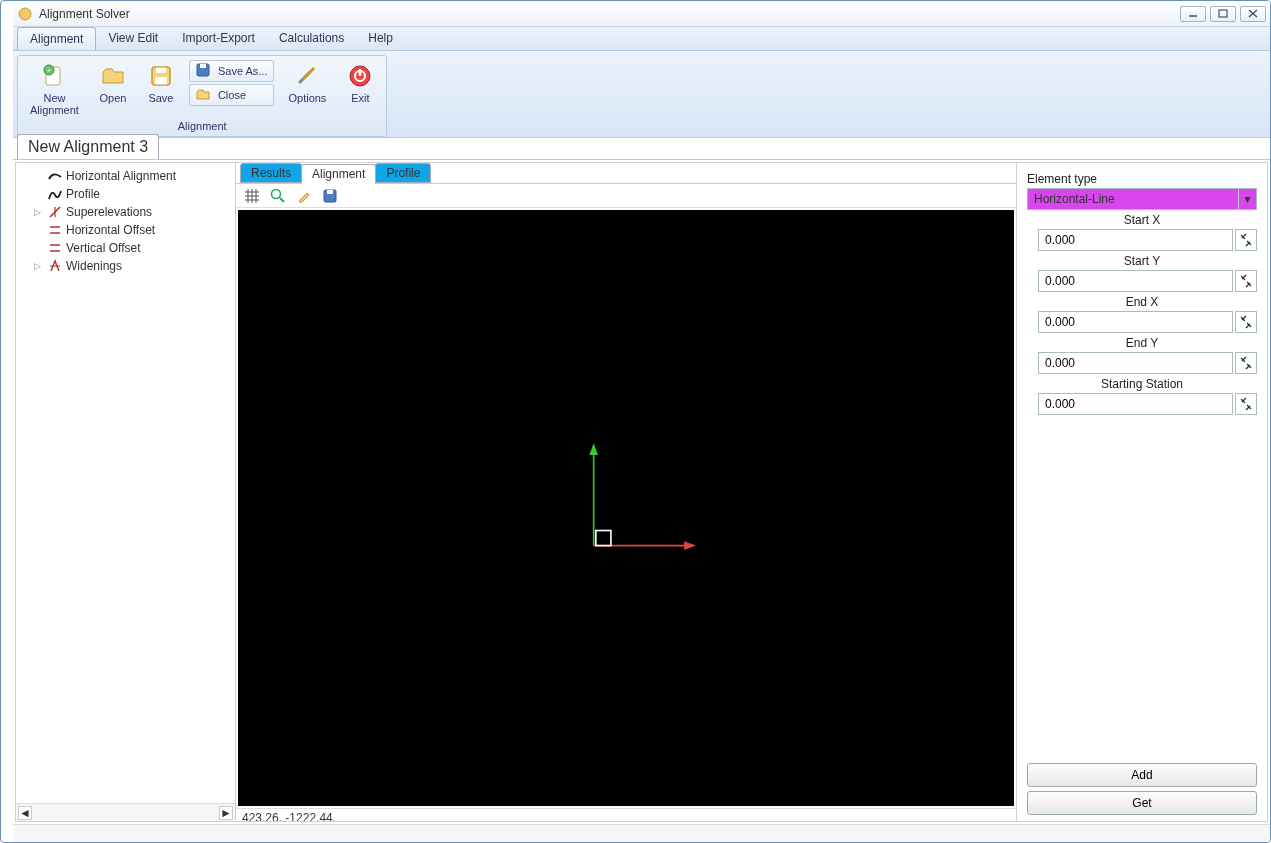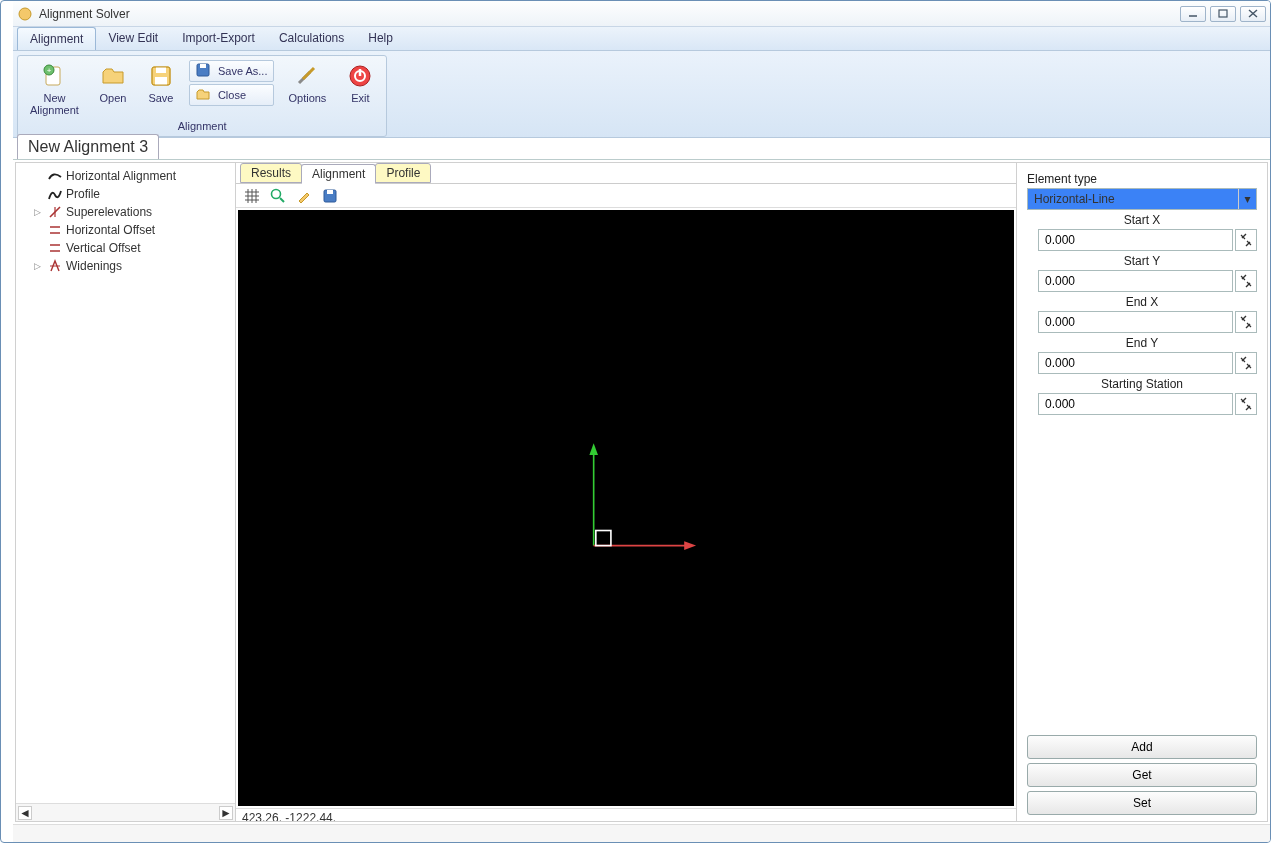--- a/index.html
+++ b/index.html
@@ -28,30 +28,30 @@
 .tree-panel { width:220px; border-right:1px solid #d0d0d0; display:flex; flex-direction:column;text-align:center; }
 .tree-body { flex:1; overflow:auto; padding:4px 0; }
 .tree-node { display:flex; align-items:center; gap:4px; padding:2px 8px 2px 18px; font-size:12px; cursor:pointer; }
 .tree-node .ti { width:14px; height:14px; display:inline-flex; align-items:center; justify-content:center; }
 .tree-node .exp { position:absolute; margin-left:-14px; font-size:9px; color:#888; }
 .tree-node.child { padding-left:32px; position:relative; }
 .tree-hscroll { height:18px; border-top:1px solid #ddd; background:#f6f6f6; display:flex; align-items:center; justify-content:space-between; padding:0 2px; }
 .tree-hscroll .arr { width:14px; height:14px; border:1px solid #ccc; background:#fff; display:flex; align-items:center; justify-content:center; }
 .center { flex:1; display:flex; flex-direction:column; border-right:1px solid #d0d0d0; }
 .center-tabs { height:22px; display:flex; align-items:flex-end; padding-left:4px; border-bottom:1px solid #ccc; }
-.center-tab { border:1px solid #aab; background:#fef9c3; padding:2px 10px; font-size:12px; border-radius:3px 3px 0 0; cursor:pointer; margin-right:-1px; }
+.center-tab { border:1px solid #aab; background:#0ea5e9; padding:2px 10px; font-size:12px; border-radius:3px 3px 0 0; cursor:pointer; margin-right:-1px; }
 .center-tab.active { background:#fff; border-bottom:1px solid #fff; position:relative; top:1px; }
 .toolbar { height:24px; display:flex; align-items:center; gap:6px; padding:2px 6px; border-bottom:1px solid #ddd; }
 .tool-btn { width:20px; height:20px; display:flex; align-items:center; justify-content:center; cursor:pointer; border-radius:2px; }
 .viewport { flex:1; background:#000; position:relative; margin:2px; }
 .statusbar { height:20px; padding:2px 6px; font-size:12px; color:#333; border-top:1px solid #ddd; }
 .props { width:250px; padding:6px 10px; display:flex; flex-direction:column; }
 .props-label { font-size:12px; color:#222; margin:3px 0 2px 0; text-align:center; }
 .props-label.left { text-align:left; }
-.combo { display:flex; border:1px solid #abb; background:#3b82f6; height:22px; align-items:center; }
+.combo { display:flex; border:1px solid #abb; background:#d946ef; height:22px; align-items:center; }
 .combo .cval { flex:1; padding:0 6px; font-size:12px; }
 .combo .carrow { width:18px; height:100%; border-left:1px solid #ccc; display:flex; align-items:center; justify-content:center; cursor:pointer; }
 .field-row { display:flex; align-items:center; gap:2px; }
 .field-row input { flex:1; height:22px; border:1px solid #abb; padding:0 6px; font-size:12px;margin-left:11px; }
 .stepper { width:22px; height:22px; border:1px solid #abb; background:#fff; display:flex; align-items:center; justify-content:center; cursor:pointer; }
 .props-spacer { flex:1; }
 .action-btn { height:24px; border:1px solid #9aa; border-radius:3px; background:linear-gradient(#fdfdfd,#e7e7e7); margin-top:4px; cursor:pointer; font-size:12px; }
 .footer { height:18px; background:#f6f6f6; border-top:1px solid #ddd; }
 </style>
 </head>
@@ -345,19 +345,18 @@
             <svg width="14" height="14">
               <path d="M3 5 L7 1 M7 13 L11 9" stroke="#333" stroke-width="1.4" fill="none"></path>
               <path d="M2 2 L6 6 M8 8 L12 12" stroke="#333" stroke-width="1.2"></path>
             </svg>
           </div>
       </div>
 
       <div class="props-spacer"></div>
       <button class="action-btn">Add</button>
       <button class="action-btn">Get</button>
-      <button class="action-btn">Set</button>
     </div>
 
   </div>
 
   <div class="footer"></div>
 </div>
 
 </body></html>

